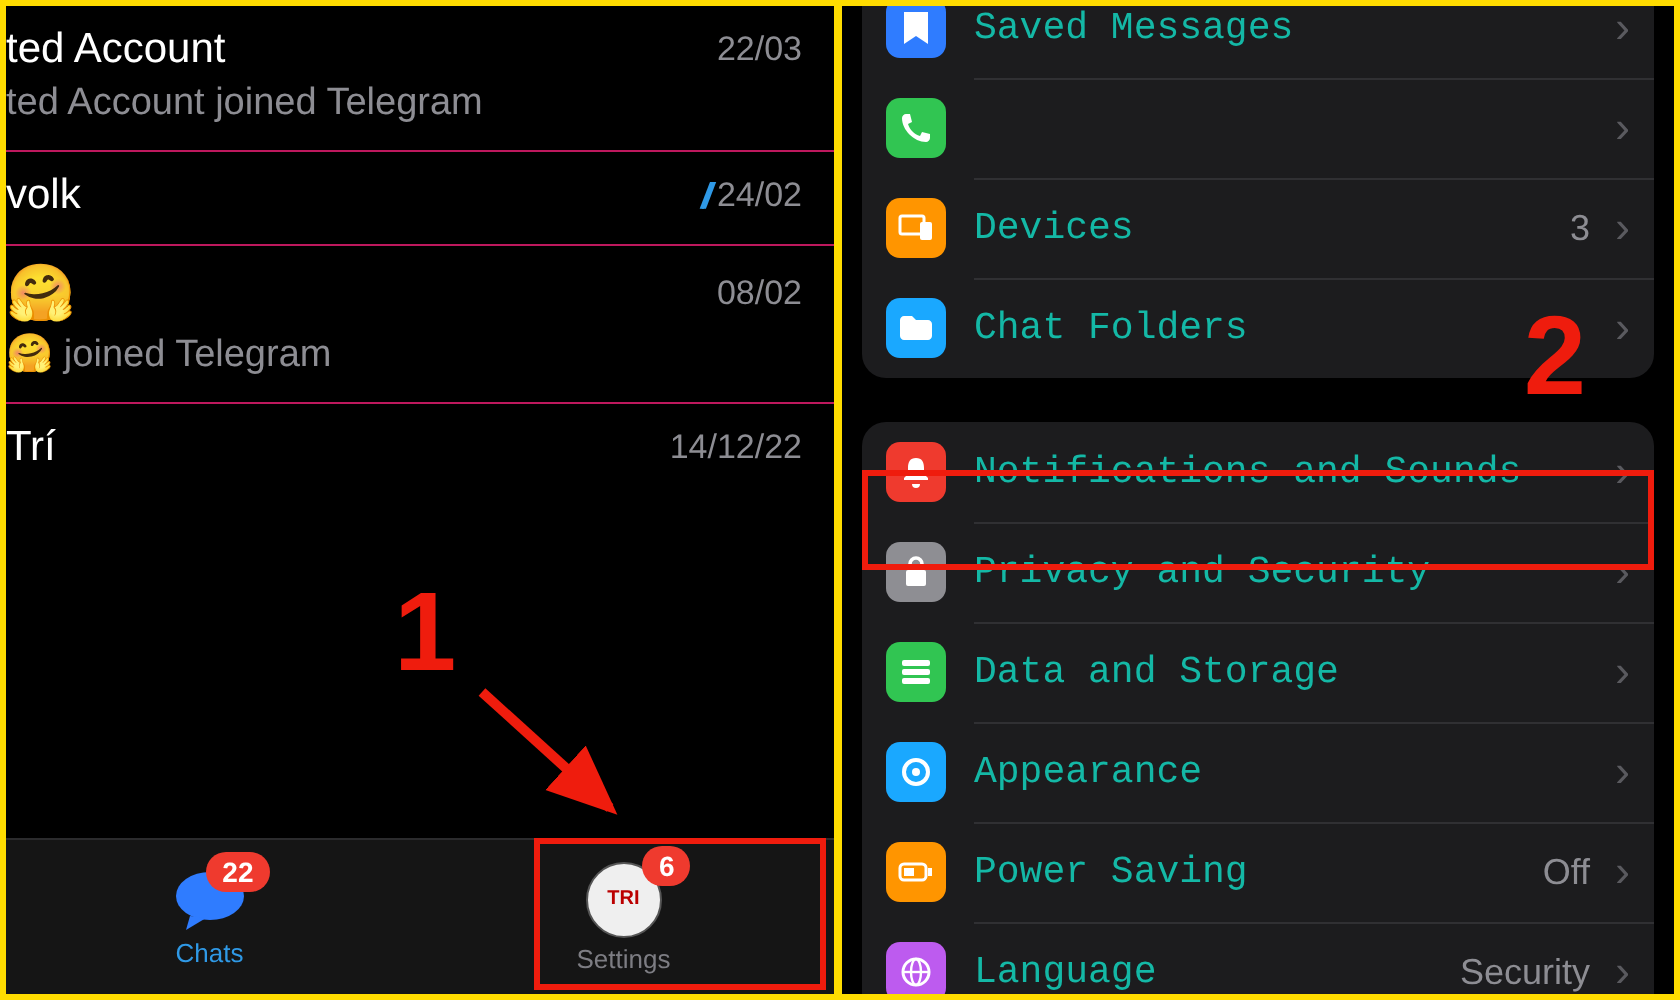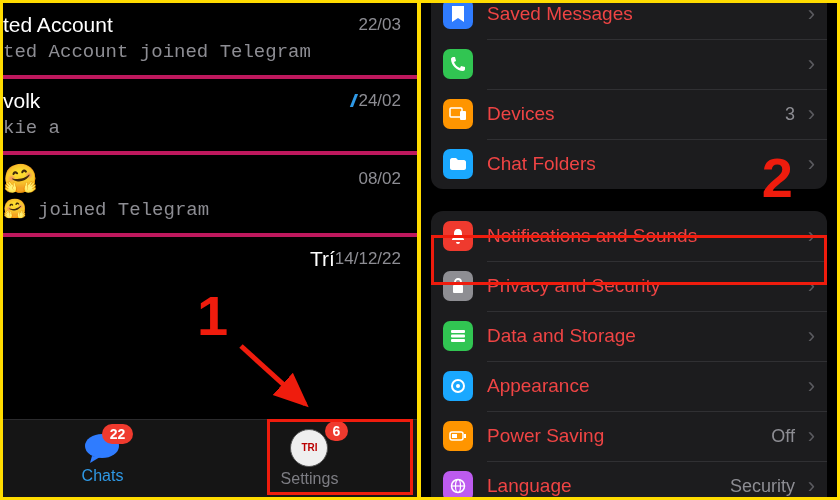--- a/index.html
+++ b/index.html
@@ -11,39 +11,39 @@
     overflow: hidden;
     color: #fff;
     position: relative;
     border: 3px solid #ffdc00;
   }
   .panel { flex: 1; background: #000; position: relative; overflow: hidden; }
   .divider { width: 4px; background: #ffdc00; }
 
   
   .chat-row {
-    border-bottom: 4px solid #be185d;
+    border-bottom: 1px solid #be185d;
     padding: 10px 16px 12px 0;
     display: flex; flex-direction: column; gap: 4px;
   }
   .chat-top { display: flex; justify-content: space-between; align-items: center; }
   .chat-title { font-size: 21px; font-weight: 500; color: #fff; }
   .chat-date { font-size: 17px; color: #8d8d93; display:flex; align-items:center; gap:6px;}
-  .chat-sub { font-size: 19px; color: #8d8d93; font-family: Liberation Mono, monospace; }
+  .chat-sub { font-size: 19px; color: #8d8d93; }
   .checks { color:#2f99e6; font-size:18px; letter-spacing:-4px; font-style:italic; font-weight:600;}
   .emoji-av { font-size:28px; line-height:1;}
   .tabbar {
     position:absolute; bottom:0; left:0; right:0;
     height:78px; background:#151515;
     border-top:1px solid #2b2b2d;
     display:flex; justify-content:space-around; align-items:center;
     padding-top:0;
   }
   .tab { display:flex; flex-direction:column; align-items:center; gap:3px; position:relative; padding:4px 28px;}
-  .tab-label { font-size:16px; color:#7d7d83; }
+  .tab-label { font-size:13px; color:#7d7d83; }
   .tab.active .tab-label { color:#2f99e6;}
   .badge {
     position:absolute; top:-4px; right:18px;
     background:#ef3a2e; color:#fff; font-size:14px; font-weight:600;
     border-radius:12px; padding:2px 8px;
   }
   .bubble-icon { width:40px; height:32px; }
   .avatar-ic {
     width:38px; height:38px; border-radius:19px;
     background:#efefef; border:1px solid #555;
@@ -62,21 +62,21 @@
     content:""; position:absolute; left:56px; right:0; top:0; height:1px;
     background:#303033;
   }
   .row .chev { position:absolute; right:12px; color:#5a5a5f; font-size:22px; }
   .row .trailing { position:absolute; right:32px; color:#8d8d93; font-size:18px; }
   .ic {
     width:30px; height:30px; border-radius:7px;
     display:flex; align-items:center; justify-content:center;
     flex-shrink:0;
   }
-  .row-label { font-size:19px; color:#ef4444; }
+  .row-label { font-size:19px; color:#14b8a6;font-family:Liberation Mono, monospace; }
 
   
   .anno-box { position:absolute; border:3px solid #ef1c0d; pointer-events:none; }
   .anno-num {
     position:absolute; font-size:56px; font-weight:900; color:#ef1c0d;
     font-family: Arial, sans-serif; pointer-events:none;
   }
   .arrow { position:absolute; pointer-events:none; }
 </style>
 </head>
@@ -93,32 +93,31 @@
   </div>
 
   <div class="chat-row">
     <div class="chat-top">
       <span class="chat-title">volk</span>
       <span class="chat-date">
         <span class="checks">//</span>
         <span>24/02</span>
       </span>
     </div>
-    <span class="chat-sub">kie a</span>
   </div>
 
   <div class="chat-row">
     <div class="chat-top">
       <span class="chat-title emoji-av">🤗</span>
       <span class="chat-date">08/02</span>
     </div>
     <span class="chat-sub">🤗 joined Telegram</span>
   </div>
 
-  <div class="chat-row" style="border-bottom:none;align-items:flex-end;">
+  <div class="chat-row" style="border-bottom:none;">
     <div class="chat-top">
       <span class="chat-title">Trí</span>
       <span class="chat-date">14/12/22</span>
     </div>
   </div>
 
   <div class="tabbar">
     <div class="tab active">
       <svg class="bubble-icon" viewBox="0 0 40 32">
         <ellipse cx="20" cy="14" rx="17" ry="12" fill="#2f7cff"></ellipse>

